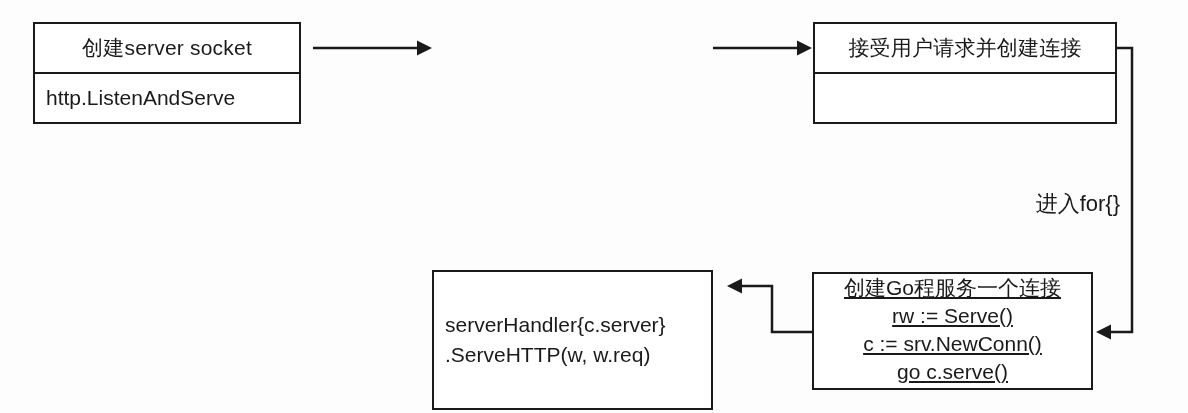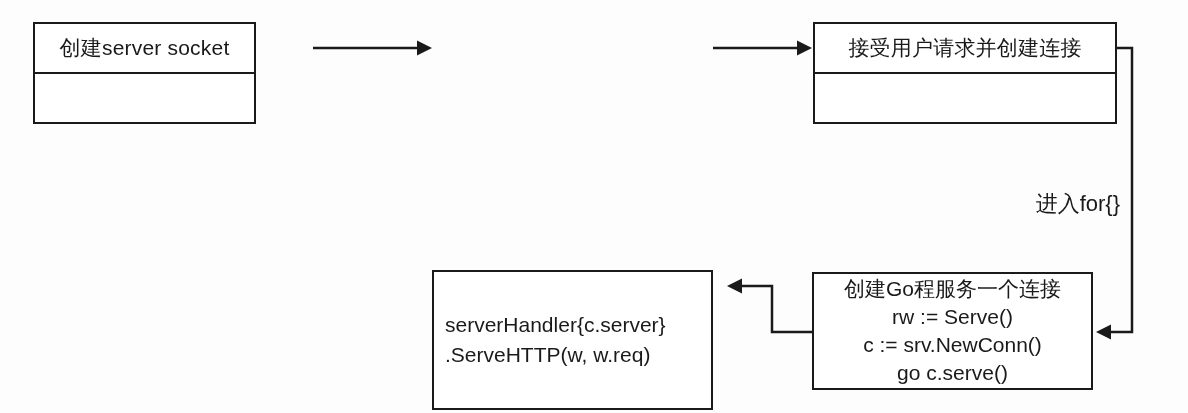--- a/index.html
+++ b/index.html
@@ -48,26 +48,26 @@
   .node-body {
     flex: 1;
     display: flex;
     flex-direction: column;
     justify-content: center;
     padding-left: 11px;
     font-size: 21px;
     line-height: 30px;
   }
   .node-plain {
-    justify-content: center;
     text-align: center;
     font-size: 21px;
     line-height: 28px;
+    text-decoration: underline;
   }
-  #node-create-socket { left: 33px;  top: 22px;  width: 223px; height: 102px; }
+  #node-create-socket { left: 33px;  top: 22px;  width: 268px; height: 102px; }
   #node-bind-listen   { left: 433px; top: 22px;  width: 280px; height: 102px; }
   #node-accept-conn   { left: 813px; top: 22px;  width: 304px; height: 102px; }
   #node-goroutine     { left: 812px; top: 272px; width: 281px; height: 118px; }
   #node-handle-conn   { left: 432px; top: 270px; width: 281px; height: 140px; }
   #node-handle-conn .node-title { height: 52px; }
   .edge-label {
     position: absolute;
     left: 1008px;
     top: 189px;
     width: 112px;
@@ -94,20 +94,23 @@
       <polygon points="1096,332 1111,324.5 1111,339.5"></polygon>
     </g>
     <g>
       <polyline points="812,332 772,332 772,286 742,286"></polyline>
       <polygon points="727,286 742,278.5 742,293.5"></polygon>
     </g>
   </svg>
 
   <div class="node" id="node-create-socket">
     <div class="node-title">创建server socket</div>
+    <div class="node-body">
+      <div>http.ListenAndServe</div>
+    </div>
   </div>
 
 
   <div class="node" id="node-accept-conn">
     <div class="node-title">接受用户请求并创建连接</div>
   </div>
 
   <div class="node node-plain" id="node-goroutine">
     <div>创建Go程服务一个连接</div>
     <div>rw := Serve()</div>

